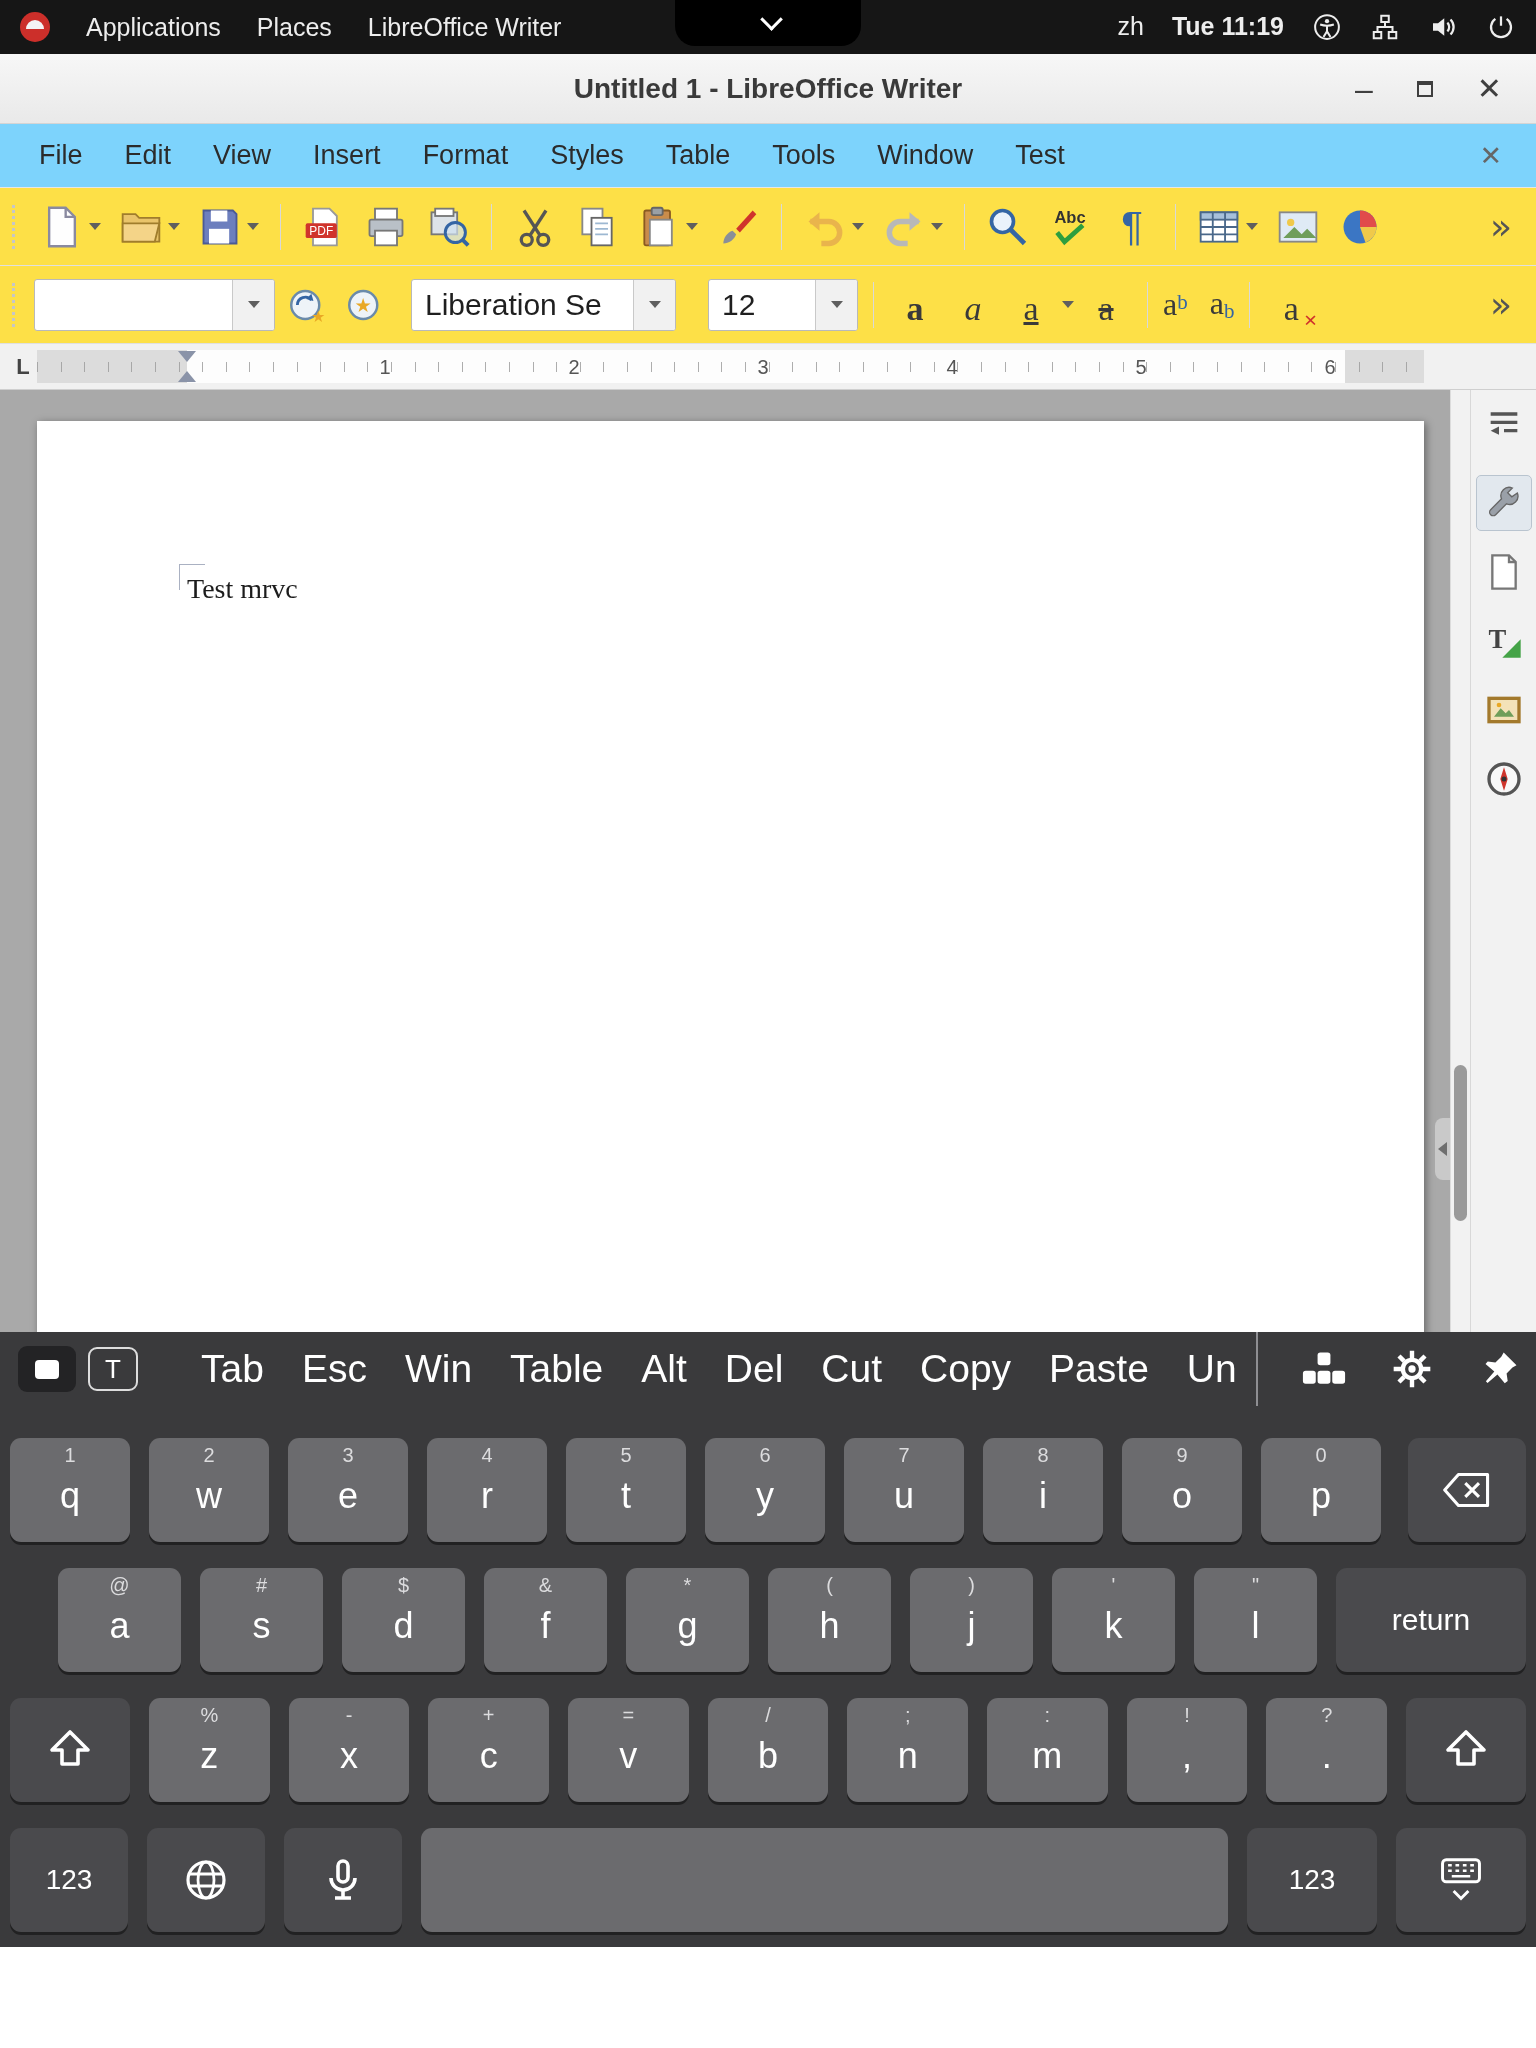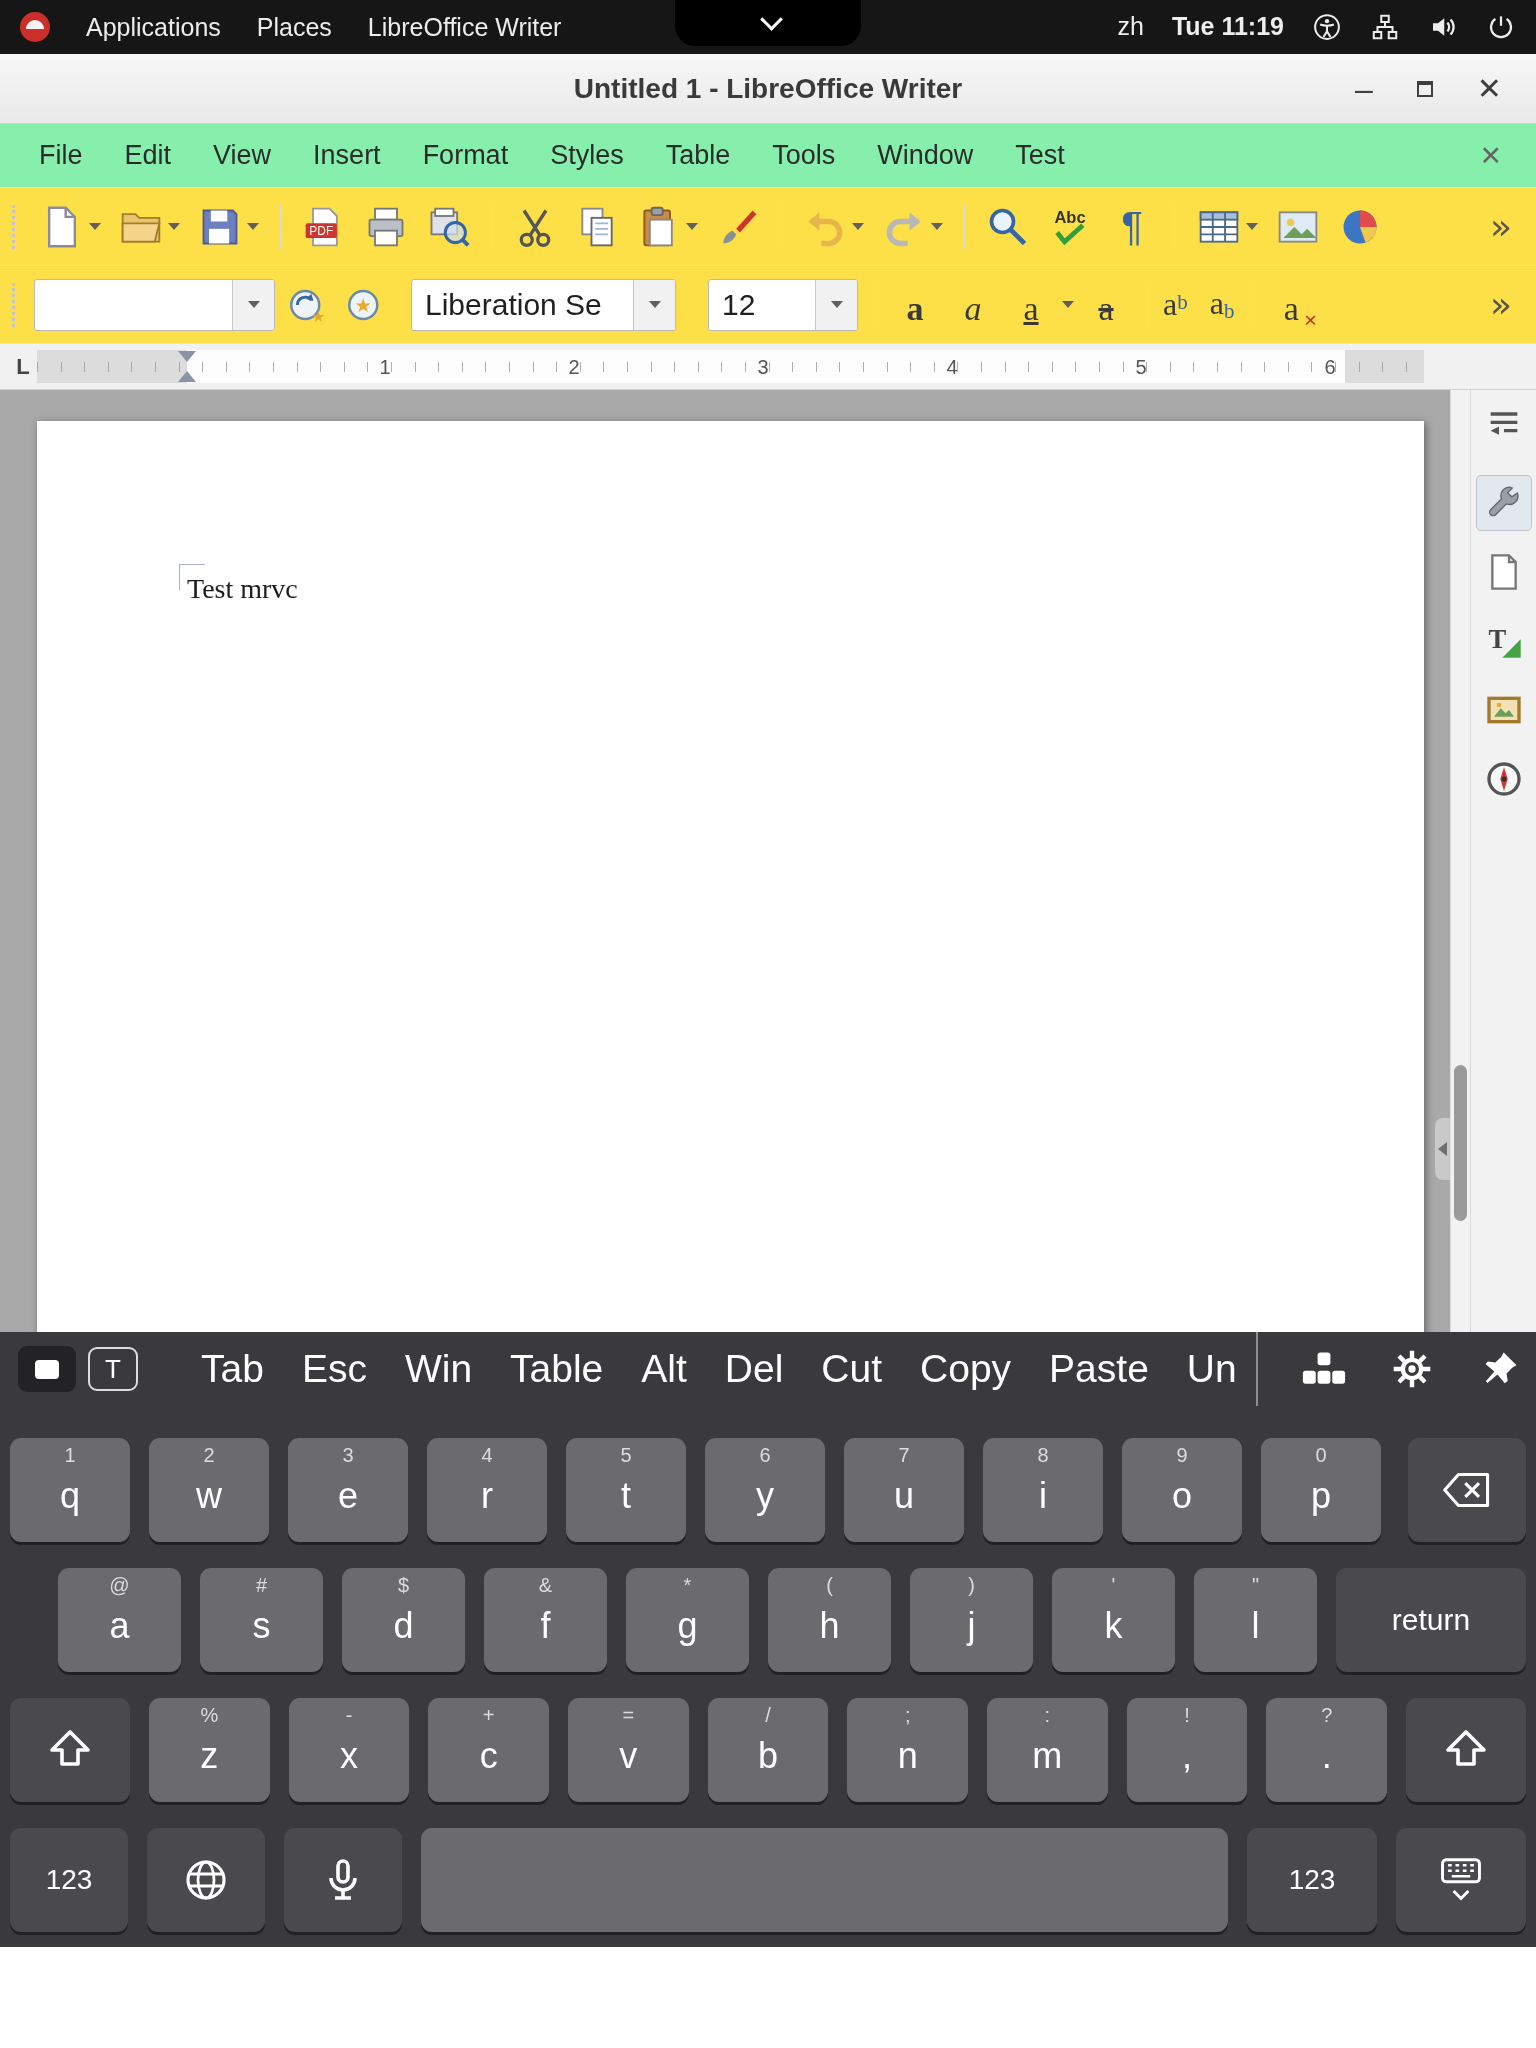--- a/index.html
+++ b/index.html
@@ -19,21 +19,21 @@
 
   
   .titlebar { height:70px; background:linear-gradient(#f7f7f7,#e9e9e9); border-bottom:1px solid #d4d4d4; display:flex; align-items:center; position:relative; }
   .title { position:absolute; left:50%; transform:translateX(-50%); font-weight:bold; font-size:28px; color:#3a3a3a; }
   .win-btns { margin-left:auto; display:flex; align-items:center; gap:44px; padding-right:34px; color:#3f3f3f; }
   .btn-min { font-size:32px; line-height:1; }
   .btn-max { width:16px; height:16px; border:2px solid #3f3f3f; border-top-width:4px; }
   .btn-close { font-size:30px; line-height:1; }
 
   
-  .menubar { height:64px; background:#86efac; border-bottom:1px solid #e6e6e6; display:flex; align-items:center; padding:0 18px; font-size:27px; color:#2b2b2b; }
+  .menubar { height:64px; background:#7dd3fc; border-bottom:1px solid #e6e6e6; display:flex; align-items:center; padding:0 18px; font-size:27px; color:#2b2b2b; }
   .menu-item { padding:0 21px; }
   .menubar-close { margin-left:auto; color:#666; font-size:27px; padding-right:16px; }
 
   
   .toolbar { height:78px; background:#fde047; border-bottom:1px solid #e0e0e0; display:flex; align-items:center; padding:0 12px; gap:6px; }
   .grip { width:8px; height:44px; border-left:3px dotted #c6c6c6; margin-right:8px; }
   .tbtn { display:flex; align-items:center; gap:5px; padding:5px 6px; border-radius:4px; }
   .tbtn svg { width:44px; height:44px; display:block; }
   .caret { width:0; height:0; border-left:6px solid transparent; border-right:6px solid transparent; border-top:7px solid #5f5f5f; }
   .tsep { width:1px; height:46px; background:#d9d9d9; margin:0 9px; }

